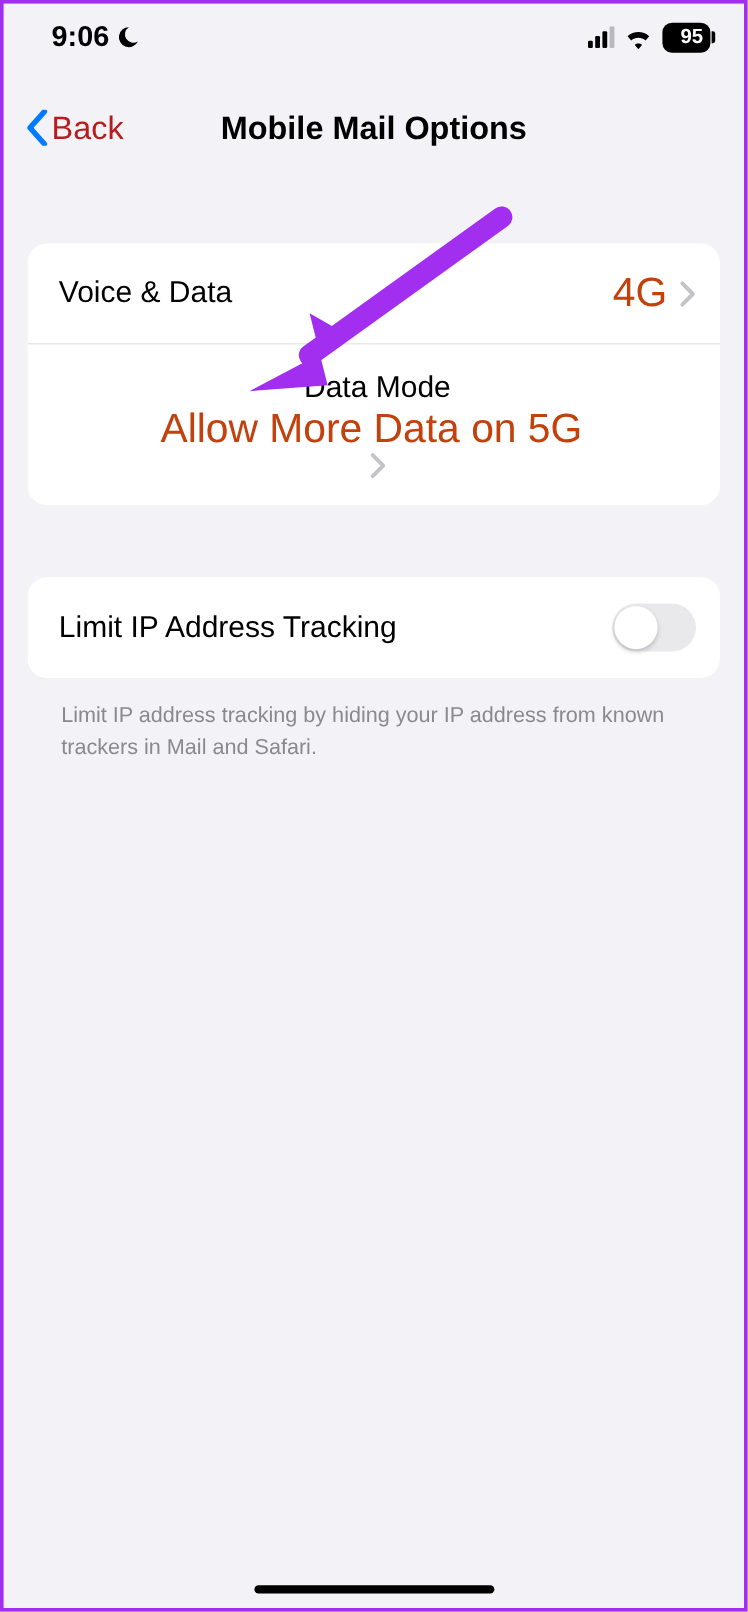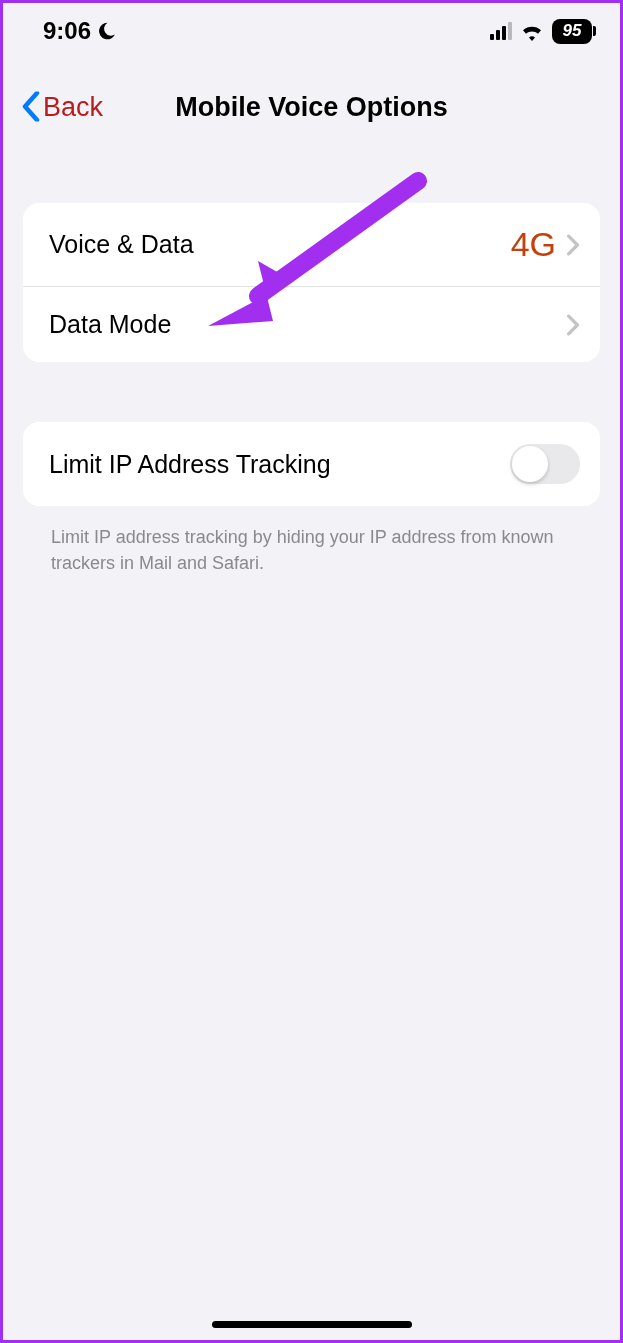--- a/index.html
+++ b/index.html
@@ -27,23 +27,22 @@
   .dnd-icon { width:20px; height:20px; }
   .signal { display:flex; align-items:flex-end; gap:2px; height:18px;}
   .signal span{ width:4px; background:#000; border-radius:1px;}
   .signal span:nth-child(1){height:6px;}
   .signal span:nth-child(2){height:10px;}
   .signal span:nth-child(3){height:14px;}
   .signal span:nth-child(4){height:18px; background:#b8b8bd;}
   .wifi-icon{ width:24px; height:20px;}
   .battery-badge{
     background:#000; color:#fff; border-radius:8px;
-    font-size:17px; font-weight:700; padding:2px 6px 3px; min-width:40px; text-align:center;
+    font-size:17px; font-weight:700; padding:2px 6px 3px; min-width:40px; text-align:right;
     position:relative;
-    font-style:italic;
   }
   .battery-badge::after{
     content:""; position:absolute; right:-4px; top:50%; transform:translateY(-50%);
     width:3px; height:10px; background:#000; border-radius:0 2px 2px 0;
   }
   
   .nav-bar{
     position:relative;
     height:68px;
     display:flex;
@@ -70,21 +69,21 @@
     overflow:hidden;
   }
   .group.second{ margin-top:60px;}
   .row{
     display:flex; align-items:center;
     padding: 22px 20px 22px 26px;
     font-size:25px;
     min-height:76px;
     cursor:pointer;
   }
-  .row + .row{ border-top:1px solid #e3e3e6;}
+  .row + .row{ border-top:1px solid #e3e3e6;flex-direction:column;}
   .row-label{ color:#000; flex:0 0 auto;}
   .row-spacer{ flex:1 1 auto;}
   .row-value{ color:#c2410c; font-size:34px; margin-right:10px;}
   .chevron-right{ width:14px; height:22px; flex:0 0 auto;}
   
   .toggle{
     width:70px; height:40px; background:#e9e9ec;
     border-radius:20px; position:relative; flex:0 0 auto;
   }
   .toggle .knob{
@@ -134,37 +133,38 @@
   </div>
 </div>
 
 <div class="nav-bar">
   <div class="back-btn">
     <svg class="chevron-left" viewBox="0 0 12 20">
       <polyline points="10,1 2,10 10,19" fill="none" stroke="#007aff" stroke-width="3" stroke-linecap="round" stroke-linejoin="round"></polyline>
     </svg>
     <span>Back</span>
   </div>
-  <div class="nav-title">Mobile Voice Options</div>
+  <div class="nav-title">Mobile Mail Options</div>
 </div>
 
 <div class="content">
 
   <div class="group">
     <div class="row">
       <span class="row-label">Voice &amp; Data</span>
       <span class="row-spacer"></span>
       <span class="row-value">4G</span>
       <svg class="chevron-right" viewBox="0 0 12 20">
         <polyline points="2,2 10,10 2,18" fill="none" stroke="#c4c4c8" stroke-width="3" stroke-linecap="round" stroke-linejoin="round"></polyline>
       </svg>
     </div>
     <div class="row">
       <span class="row-label">Data Mode</span>
       <span class="row-spacer"></span>
+      <span class="row-value">Allow More Data on 5G</span>
       <svg class="chevron-right" viewBox="0 0 12 20">
         <polyline points="2,2 10,10 2,18" fill="none" stroke="#c4c4c8" stroke-width="3" stroke-linecap="round" stroke-linejoin="round"></polyline>
       </svg>
     </div>
   </div>
 
   <div class="group second">
     <div class="row">
       <span class="row-label">Limit IP Address Tracking</span>
       <span class="row-spacer"></span>

